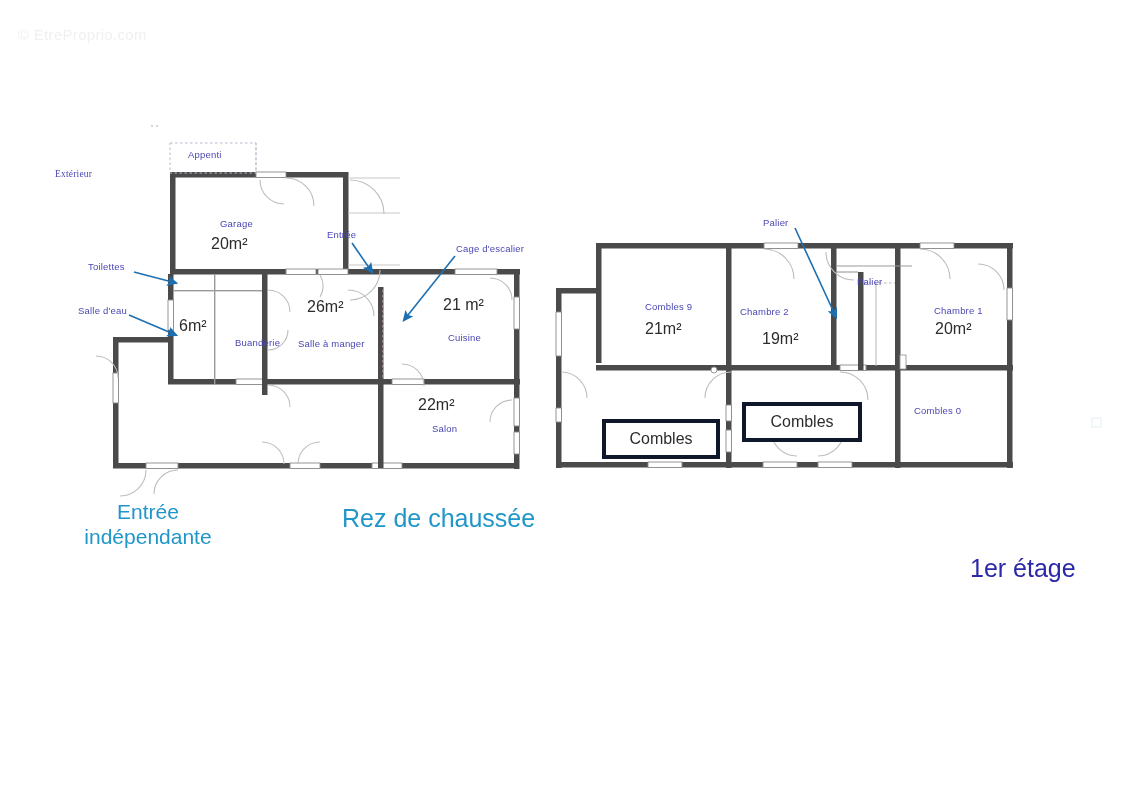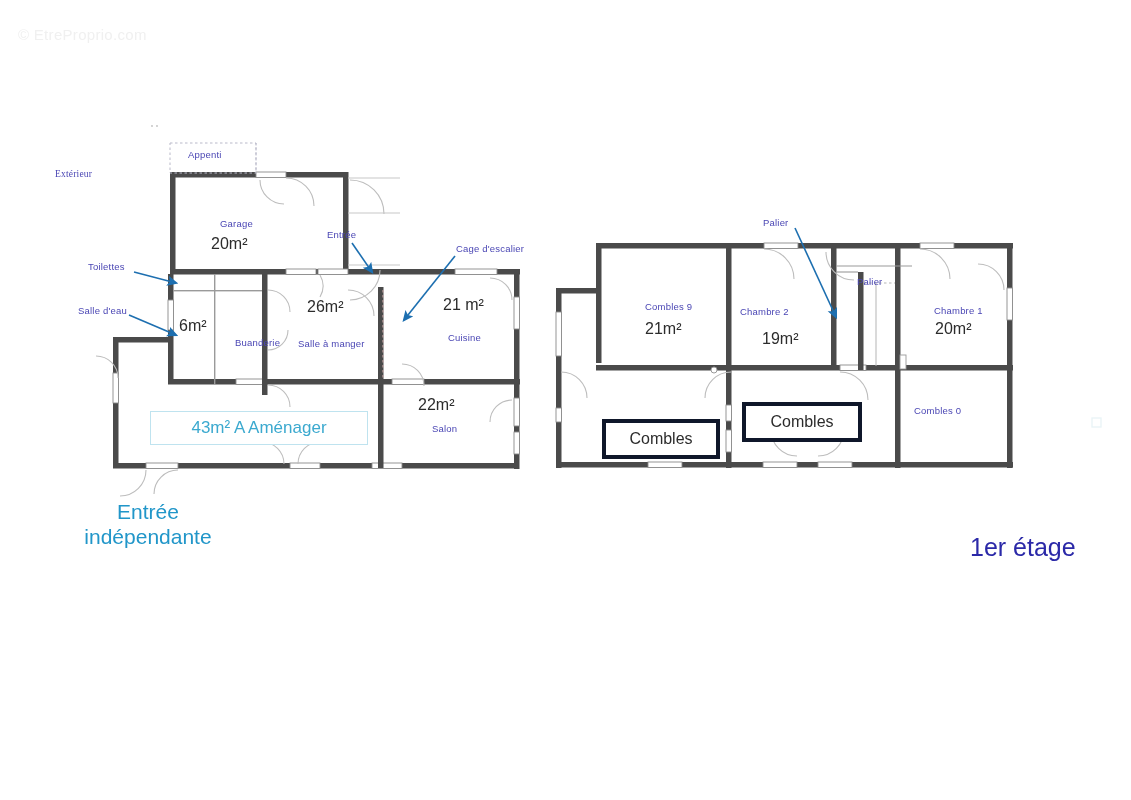--- a/index.html
+++ b/index.html
@@ -58,21 +58,21 @@
 
   
   .caption{
     position:absolute;white-space:nowrap;
     font-family:"Liberation Sans", sans-serif;
   }
   .caption.cyan{color:#2196c9;}
   .caption.navy{color:#2b29a8;}
   .cap-entree{font-size:21px;line-height:25px;text-align:center;}
   .cap-rdc{font-size:25px;}
-  .cap-etage{font-size:25px;}
+  .cap-etage{font-size:25px;margin-top:21px;}
 </style>
 </head>
 <body>
 
 <div id="stage">
 
   <div class="watermark">© EtreProprio.com</div>
 
   <svg id="plansvg" viewBox="0 0 1131 800" xmlns="http://www.w3.org/2000/svg">
     <defs>
@@ -243,21 +243,20 @@
 
   <div class="lbl area" style="left:307px;top:298px;">26m²</div>
   <div class="lbl roomname" style="left:298px;top:338px;">Salle à manger</div>
 
   <div class="lbl area" style="left:443px;top:296px;">21 m²</div>
   <div class="lbl roomname" style="left:448px;top:332px;">Cuisine</div>
 
   <div class="lbl area" style="left:418px;top:396px;">22m²</div>
   <div class="lbl roomname" style="left:432px;top:423px;">Salon</div>
 
-  <div class="boxtext cyan" style="left:150px;top:411px;width:216px;height:32px;">43m² A  Aménager</div>
 
   <div class="lbl callout" style="left:88px;top:261px;">Toilettes</div>
   <div class="lbl callout" style="left:78px;top:305px;">Salle d'eau</div>
   <div class="lbl callout" style="left:327px;top:229px;">Entrée</div>
   <div class="lbl callout" style="left:456px;top:243px;">Cage d'escalier</div>
 
   <div class="lbl roomname" style="left:645px;top:301px;">Combles 9</div>
   <div class="lbl area" style="left:645px;top:320px;">21m²</div>
 
   <div class="lbl roomname" style="left:740px;top:306px;">Chambre 2</div>
@@ -273,16 +272,17 @@
   <div class="boxtext plain" style="left:602px;top:419px;width:110px;height:32px;">Combles</div>
   <div class="boxtext plain" style="left:742px;top:402px;width:112px;height:32px;">Combles</div>
 
   <div class="lbl callout" style="left:763px;top:217px;">Palier</div>
 
   <div class="caption cyan cap-entree" style="left:68px;top:499px;width:160px;">
     <span>Entrée</span><br>
     <span>indépendante</span>
   </div>
 
+  <div class="caption cyan cap-rdc" style="left:342px;top:504px;">Rez de chaussée</div>
 
   <div class="caption navy cap-etage" style="left:970px;top:533px;">1er étage</div>
 
 </div>
 
 </body></html>

